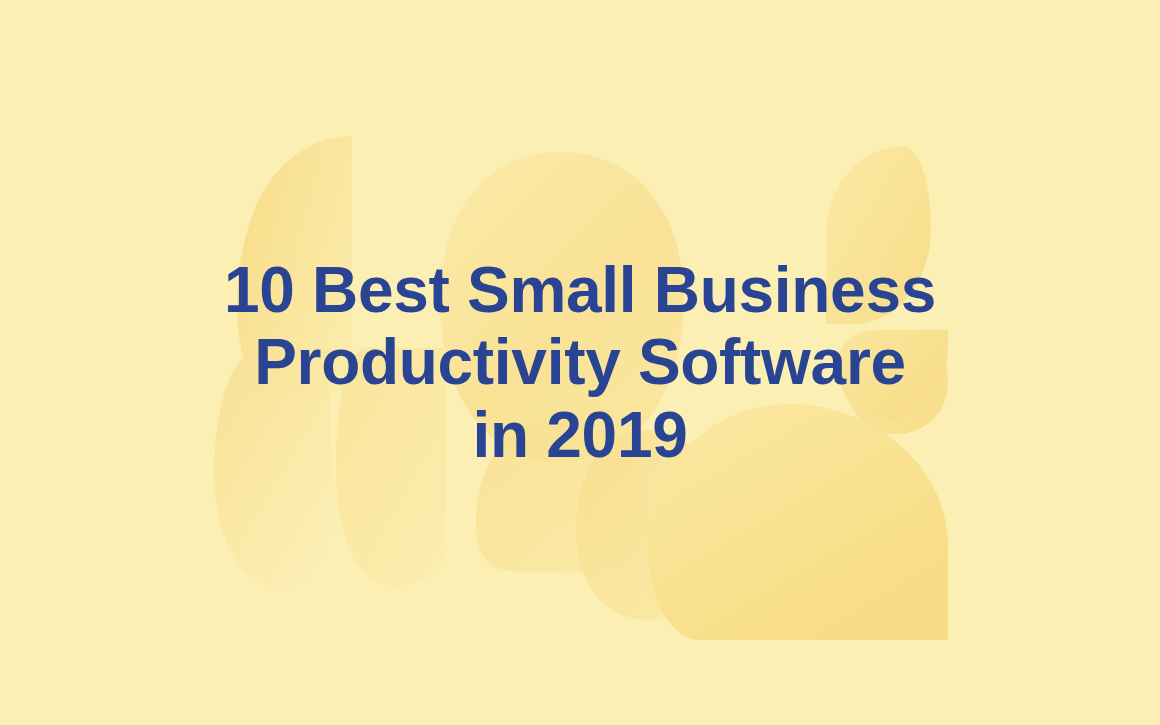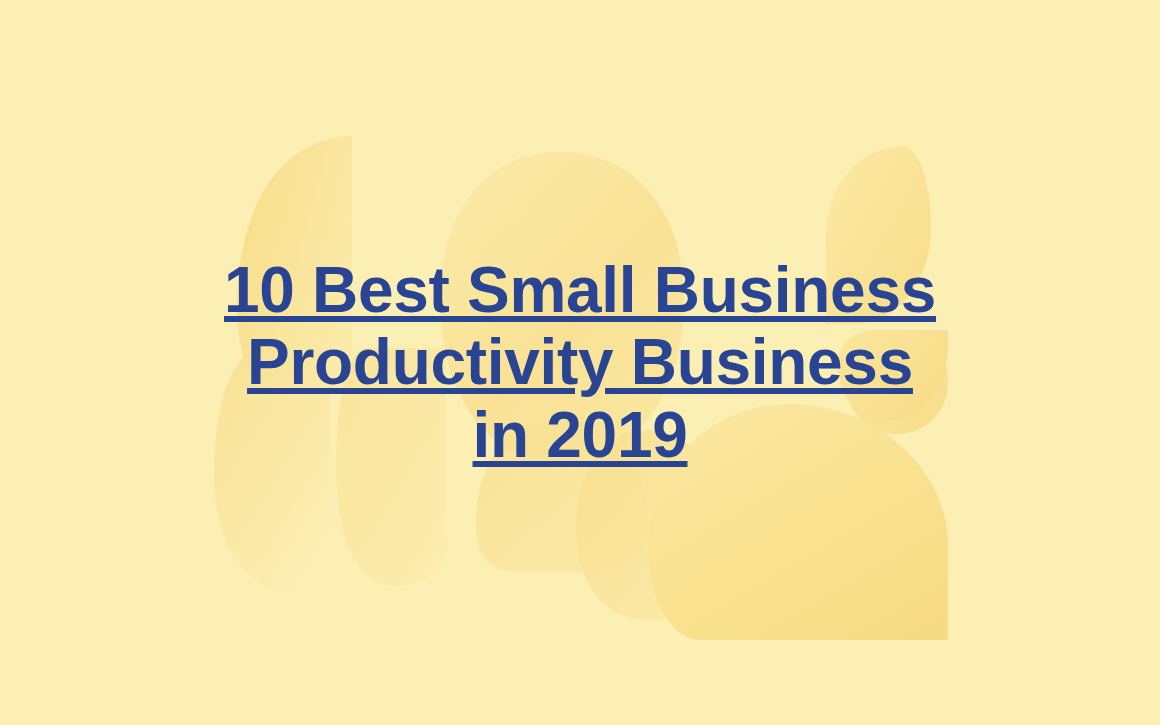--- a/index.html
+++ b/index.html
@@ -54,21 +54,20 @@
     font-size: 64px;
     font-weight: 700;
     line-height: 1.135;
     letter-spacing: -0.3px;
     -webkit-font-smoothing: antialiased;
   }
 
   #headline .hl-line {
     display: block;
     white-space: nowrap;
-    text-decoration: underline;
   }
 </style>
 </head>
 <body>
 
 <div id="banner" style="background: rgb(252, 239, 180);">
 
   <div id="decor">
     <svg viewBox="0 0 1160 725" xmlns="http://www.w3.org/2000/svg" aria-hidden="true">
       <defs>
@@ -183,18 +182,18 @@
                  C948,466 872,404 790,404
                  C706,404 648,470 648,548
                  C648,600 672,640 700,640 Z" fill="url(#gDome)"></path>
       </g>
     </svg>
   </div>
 
   <div id="headline-wrap">
     <h1 id="headline" style="color: rgb(42, 68, 148);">
       <span class="hl-line">10 Best Small Business</span>
-      <span class="hl-line">Productivity Business</span>
+      <span class="hl-line">Productivity Software</span>
       <span class="hl-line">in 2019</span>
     </h1>
   </div>
 
 </div>
 
 </body></html>

